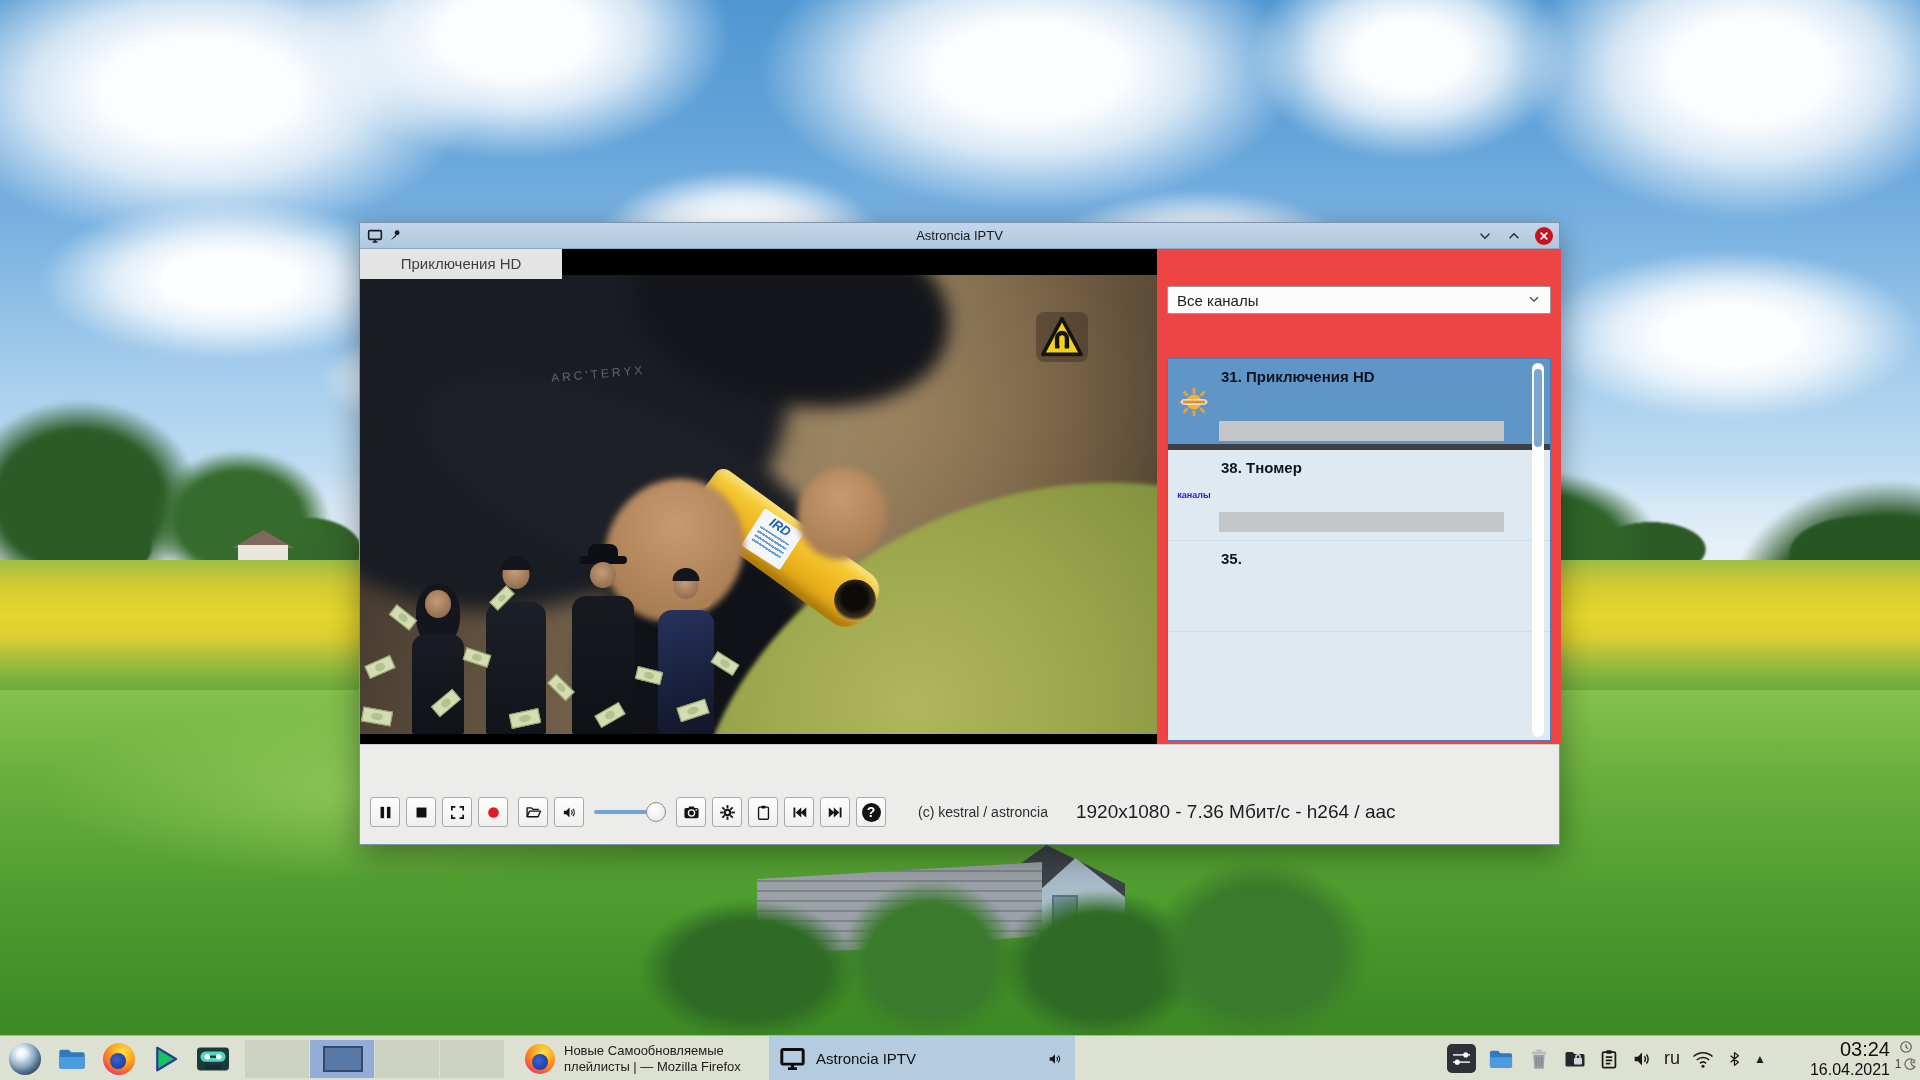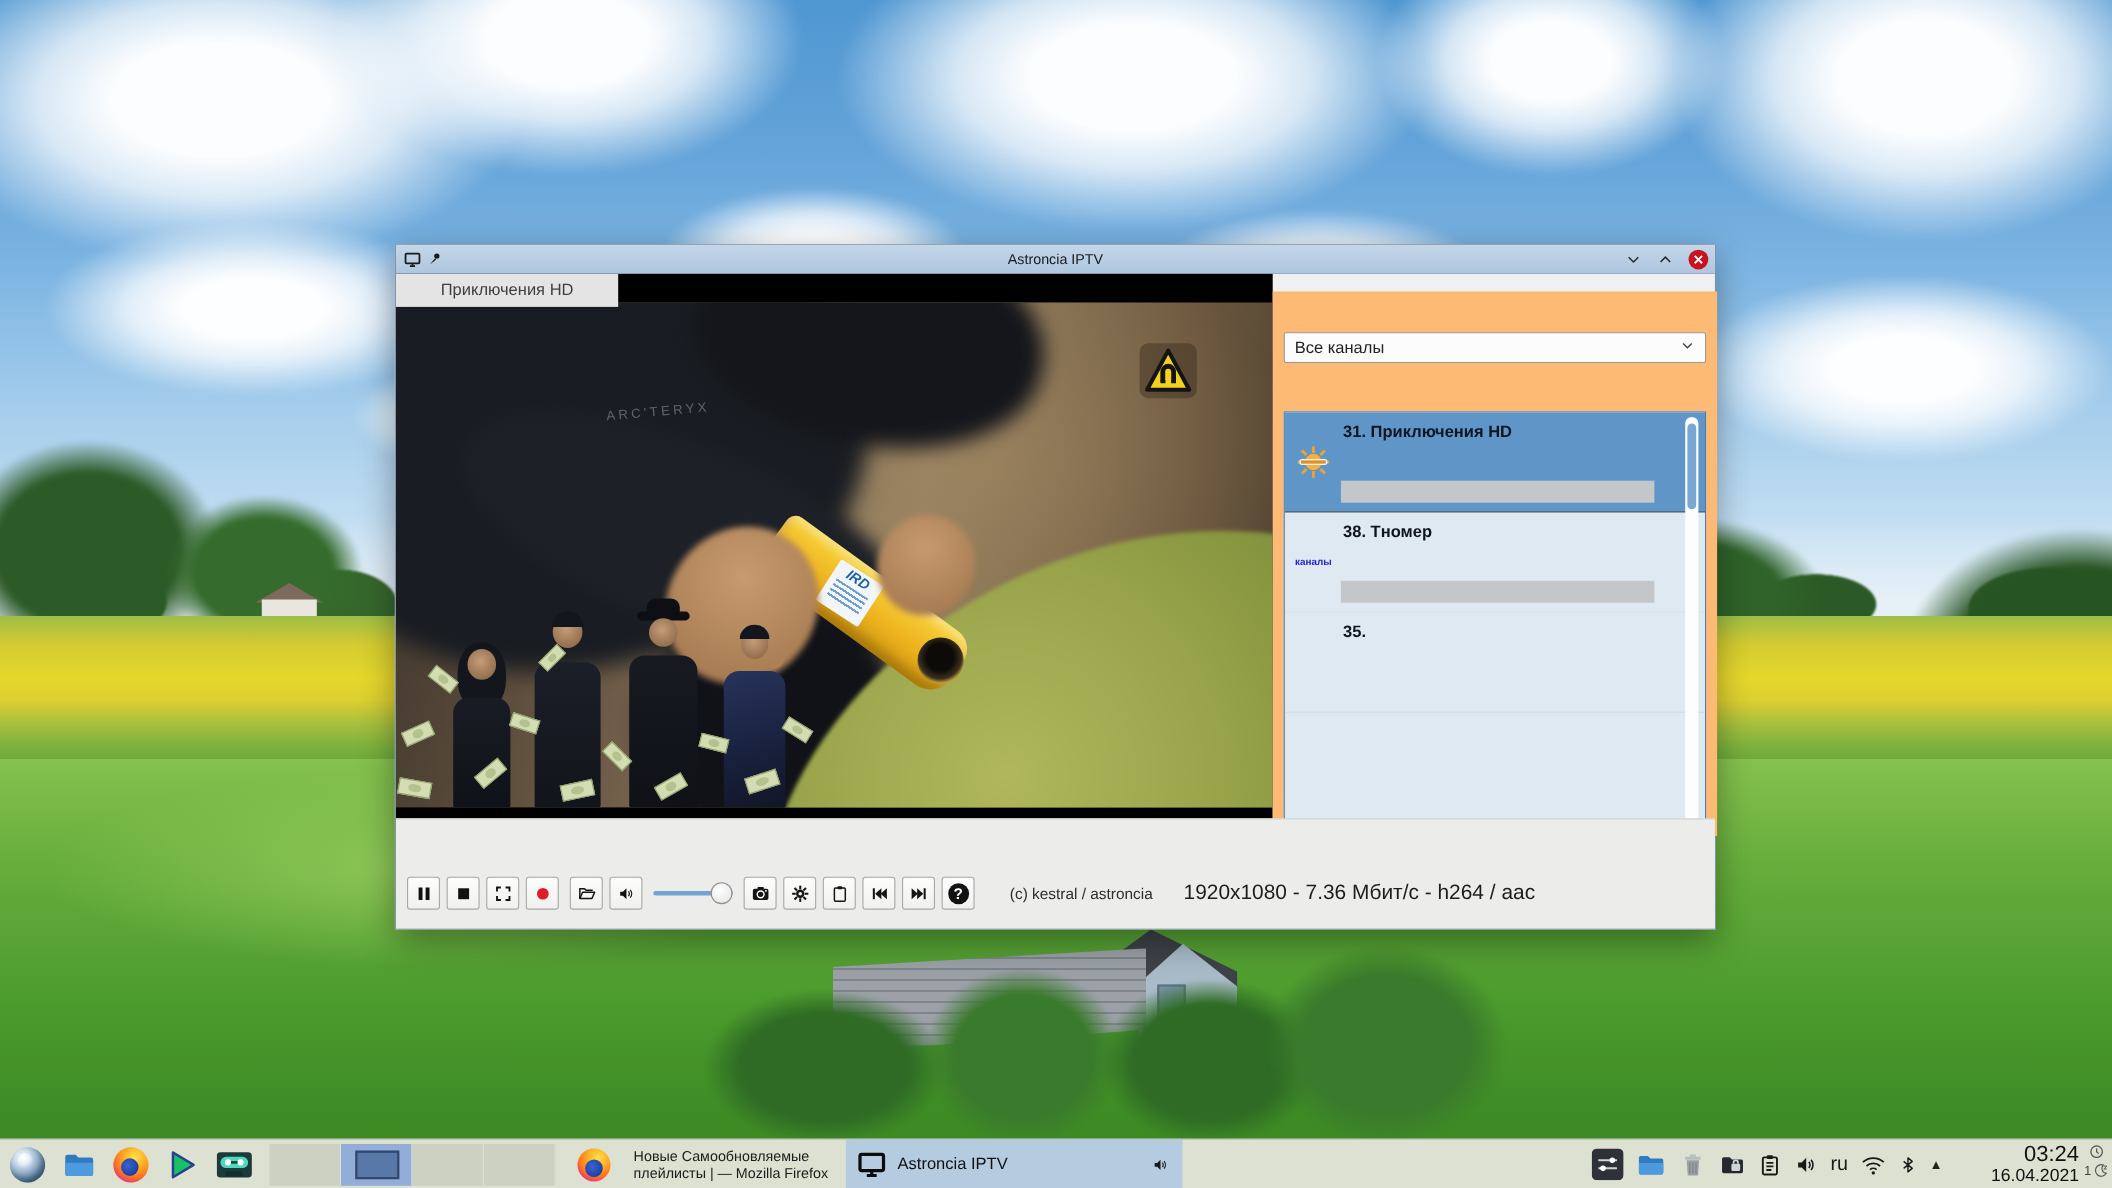--- a/index.html
+++ b/index.html
@@ -88,33 +88,33 @@
   .figures { position:absolute; left:0; bottom:0; width:46%; height:44%; z-index:7; }
   .fig { position:absolute; bottom:0; }
   .fig .head { position:absolute; left:50%; transform:translateX(-50%); top:0; border-radius:50%;
     background:radial-gradient(circle at 45% 40%, #c49c78, #8f6b4a 80%); }
   .fig .hair { position:absolute; left:50%; transform:translateX(-50%); border-radius:45%; background:#14161d; }
   .fig .body { position:absolute; left:0; right:0; bottom:0; border-radius:14px 14px 2px 2px; }
   .bill { position:absolute; background:#d4ddb2; border:1px solid #8ea06c; z-index:8; }
   .bill::after { content:""; position:absolute; left:30%; top:20%; width:40%; height:60%; border-radius:50%; background:#b4c290; }
 
   
-  .side-panel { position:absolute; left:797px; top:26px; width:404px; height:495px; background:#fdba74;margin-top:16px; }
+  .side-panel { position:absolute; left:797px; top:26px; width:404px; height:495px; background:#ef4444; }
   .group-select { position:absolute; left:10px; top:37px; width:384px; height:28px; background:#fcfcfc;
     border:1px solid #9a9a9a; border-radius:2px; display:flex; align-items:center; padding:0 9px;
     font-size:15px; color:#222; }
   .group-select .chev { margin-left:auto; }
   .search-input { position:absolute; left:10px; top:74px; width:384px; height:26px; background:#fff;
     border:1px solid #b6b6b6; border-radius:2px; font-size:15px; color:#333; padding:0 8px;
     font-family:"Liberation Sans", sans-serif; }
   .search-input::placeholder { color:#9d9d9d; }
   .channel-list { position:absolute; left:10px; top:109px; width:384px; height:383px;
     border:1px solid #4a7ab2; background:#dfe9f1; overflow:hidden; }
   .ch-item { position:relative; width:100%; height:91px; background:#dfe9f1; border-bottom:1px solid #cfdde8; }
-  .ch-item.selected { background:#6095c8; border-bottom:1px solid #404040; }
+  .ch-item.selected { background:#6095c8; border-bottom:6px solid #404040; }
   .ch-logo { position:absolute; left:6px; top:50%; transform:translateY(-50%); width:40px; height:40px;
     display:flex; align-items:center; justify-content:center; }
   .ch-logo-text { font-size:9px; font-weight:bold; color:#2323d8; letter-spacing:0; }
   .ch-title { position:absolute; left:53px; top:9px; font-size:15px; font-weight:bold; color:#0e1420; }
   .ch-bar { position:absolute; left:51px; right:46px; top:62px; height:20px; background:#c3c7ca; }
   .list-scrollbar { position:absolute; right:6px; top:4px; width:12px; height:374px; background:#fdfdfd; border-radius:6px; }
   .list-thumb { position:absolute; left:2px; top:6px; width:8px; height:78px; background:#7aa6d4; border-radius:4px; }
 
   
   .control-bar { position:absolute; left:0; top:521px; width:1199px; height:100px; background:#ececea; border-top:1px solid #cfcfcf; }
@@ -143,21 +143,21 @@
     background:radial-gradient(circle at 40% 30%, rgba(255,255,255,.95), rgba(255,255,255,0) 70%); }
   .ff-ball { width:32px; height:32px; border-radius:50%; position:relative; overflow:hidden;
     background:radial-gradient(circle at 62% 28%, #ffe14d 0%, #ffb327 30%, #ff7a1a 58%, #e5317c 82%, #8a2f9e 100%); }
   .ff-ball::after { content:""; position:absolute; left:7px; top:10px; width:16px; height:16px; border-radius:50%;
     background:radial-gradient(circle at 40% 40%, #3b62d0, #1b3fa0 75%); }
   .pager { position:absolute; left:245px; top:4px; height:38px; display:flex; }
   .pager-cell { width:65px; height:38px; background:#ccd1c0; border-right:1px solid #dde1d2; }
   .pager-cell.active { background:#92aed8; position:relative; }
   .pager-win { position:absolute; left:13px; top:6px; width:40px; height:26px; background:#5878a8; border:2px solid #33486b; }
   .task { position:absolute; top:0; height:45px; display:flex; align-items:center; }
-  .task-ff { left:515px; width:254px;gap:12px; }
+  .task-ff { left:515px; width:254px; }
   .task-iptv { left:769px; width:306px; background:#b5cbe0; }
   .task-icon { margin-left:10px; flex:0 0 auto; display:flex; }
   .task-text { margin-left:9px; font-size:13px; color:#1c1c1c; line-height:16px; }
   .task-label { margin-left:10px; font-size:15px; color:#101010; }
   .task-speaker { margin-left:auto; margin-right:12px; display:flex; }
   .tray { position:absolute; left:1447px; top:0; height:45px; display:flex; align-items:center; gap:11px; }
   .tray-kbd { font-size:18px; color:#1a1a1a; }
   .tray-expand { font-size:12px; color:#222; }
   .clock { position:absolute; right:30px; top:2px; text-align:right; color:#111; }
   .clock-time { font-size:20px; line-height:22px; }

